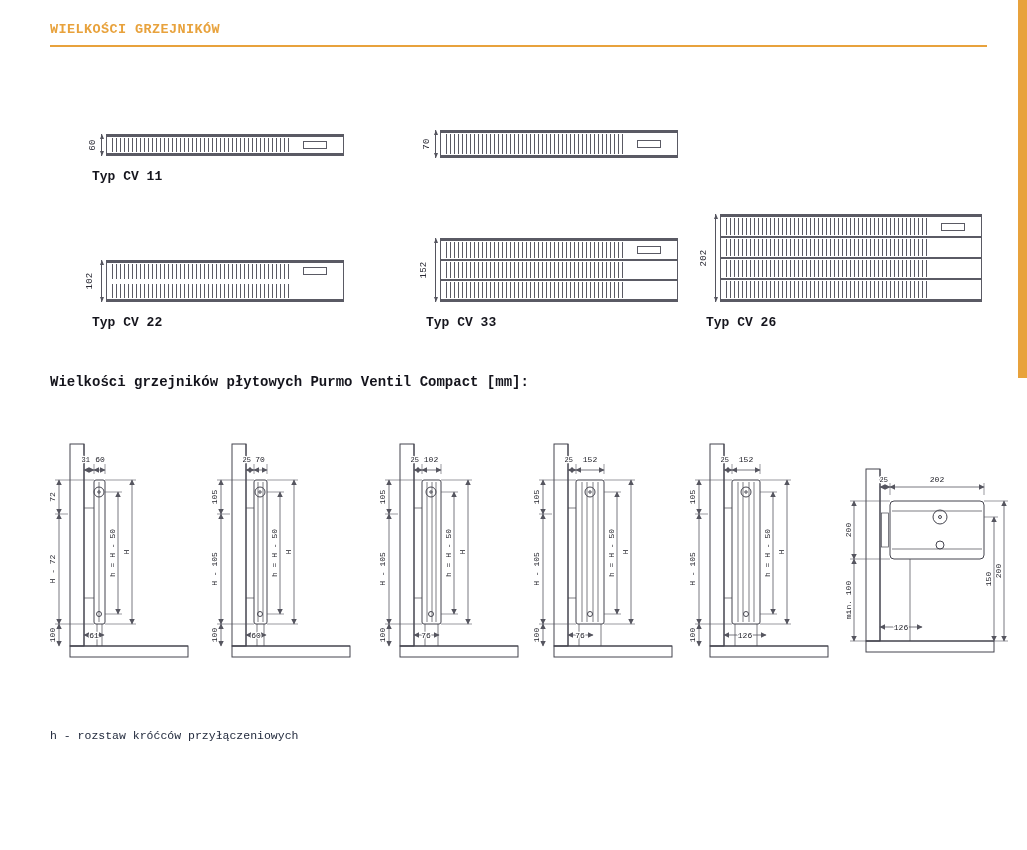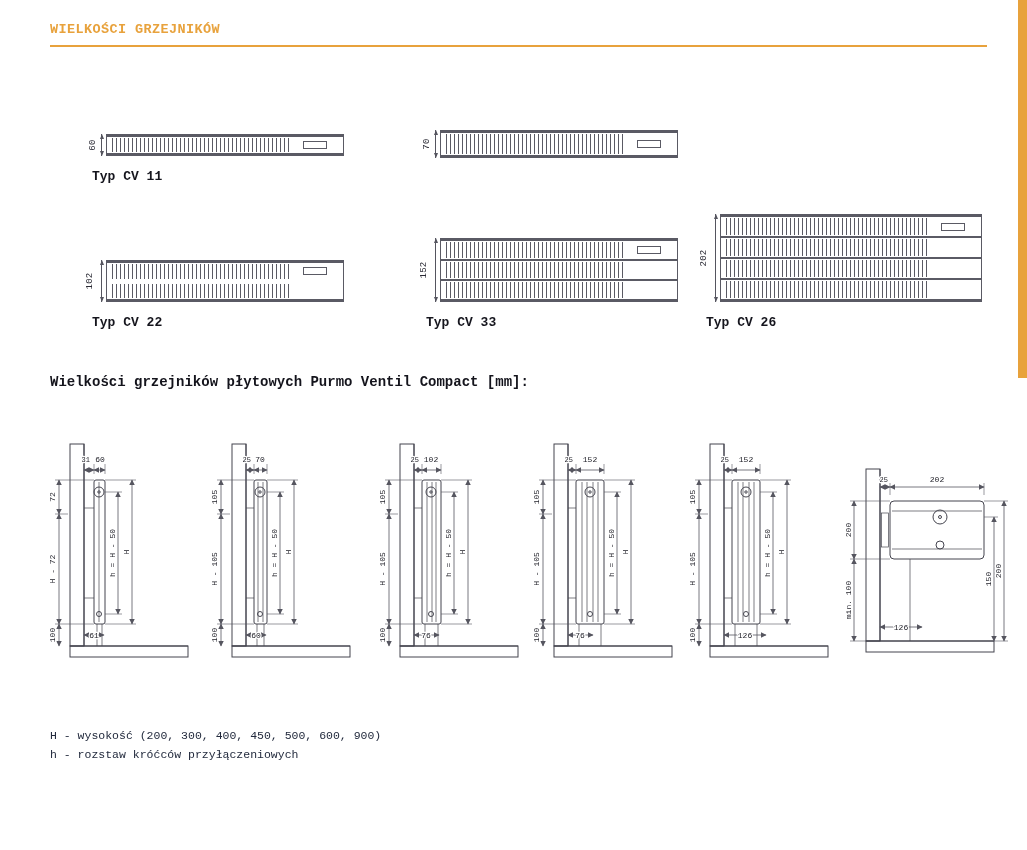--- a/index.html
+++ b/index.html
@@ -494,17 +494,16 @@
       <text x="48" y="27" text-anchor="end" class="small">25</text>
       <text x="151" y="124" transform="rotate(-90 151 124)" text-anchor="middle">150</text>
       <text x="161" y="116" transform="rotate(-90 161 116)" text-anchor="middle">200</text>
       <text x="11" y="75" transform="rotate(-90 11 75)" text-anchor="middle">200</text>
       <text x="11" y="145" transform="rotate(-90 11 145)" text-anchor="middle">min. 100</text>
       <text x="61" y="175" text-anchor="middle">126</text>
     </g>
   </svg>
 
   <div class="foot">
-    <div>H - wysokość (200, 300, 400, 450, 500, 600, 900)</div>
     <div>h - rozstaw króćców przyłączeniowych</div>
   </div>
 
 </div>
 
 </body></html>

